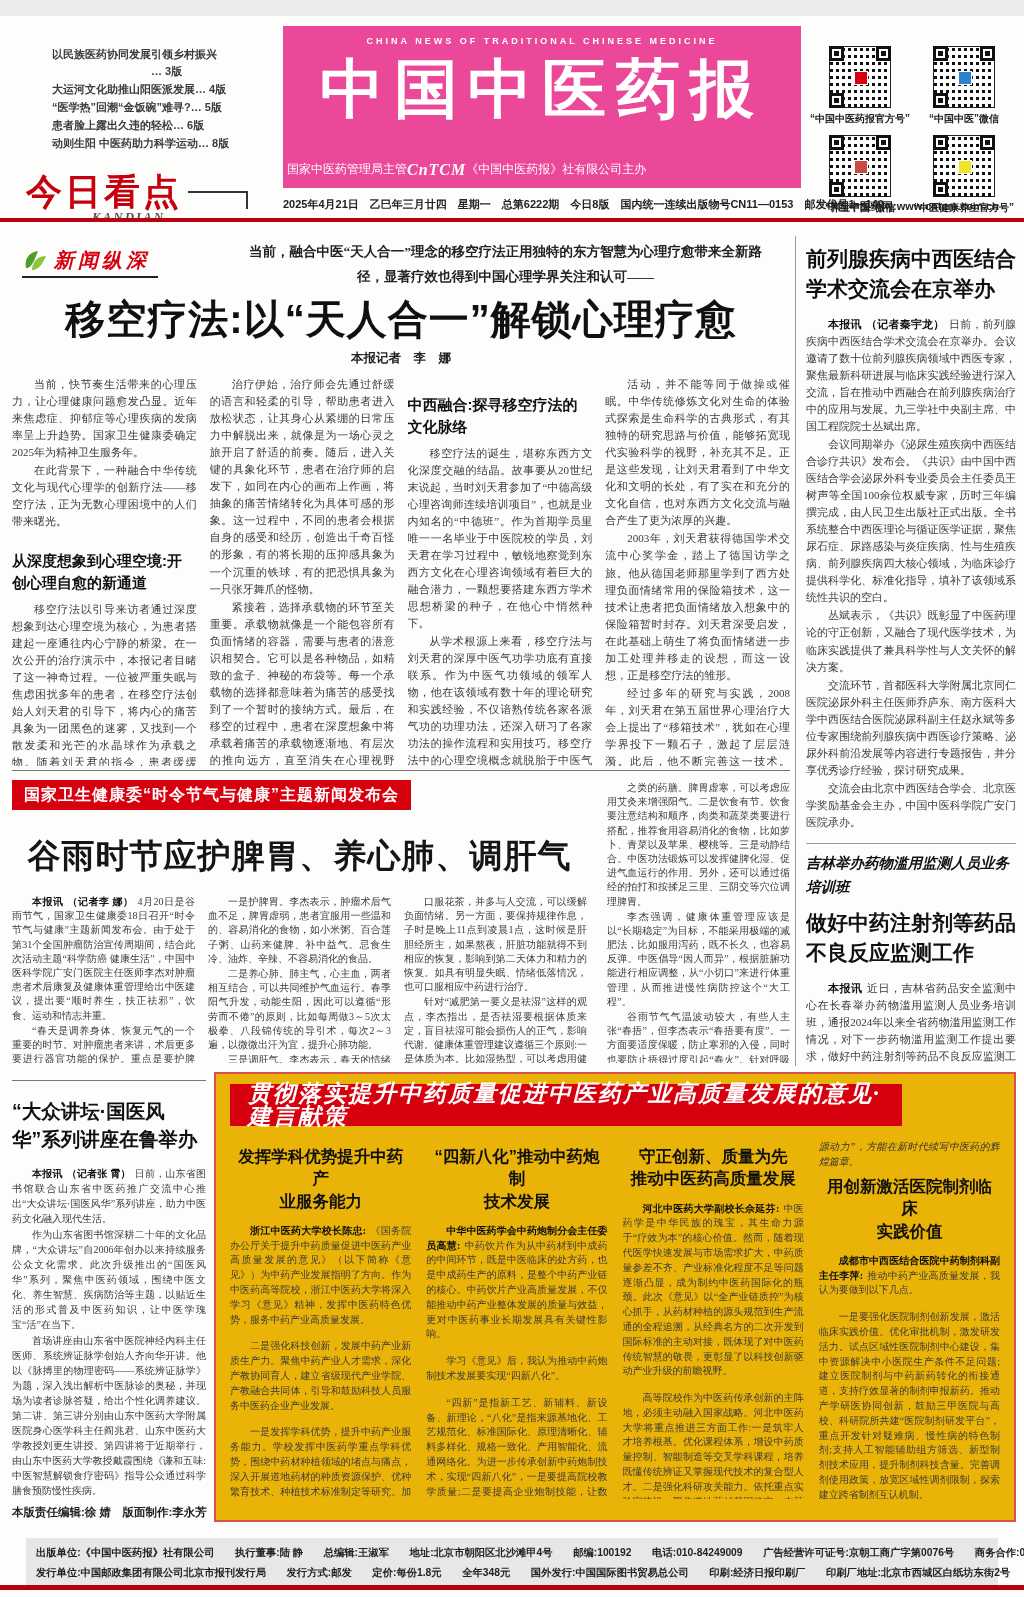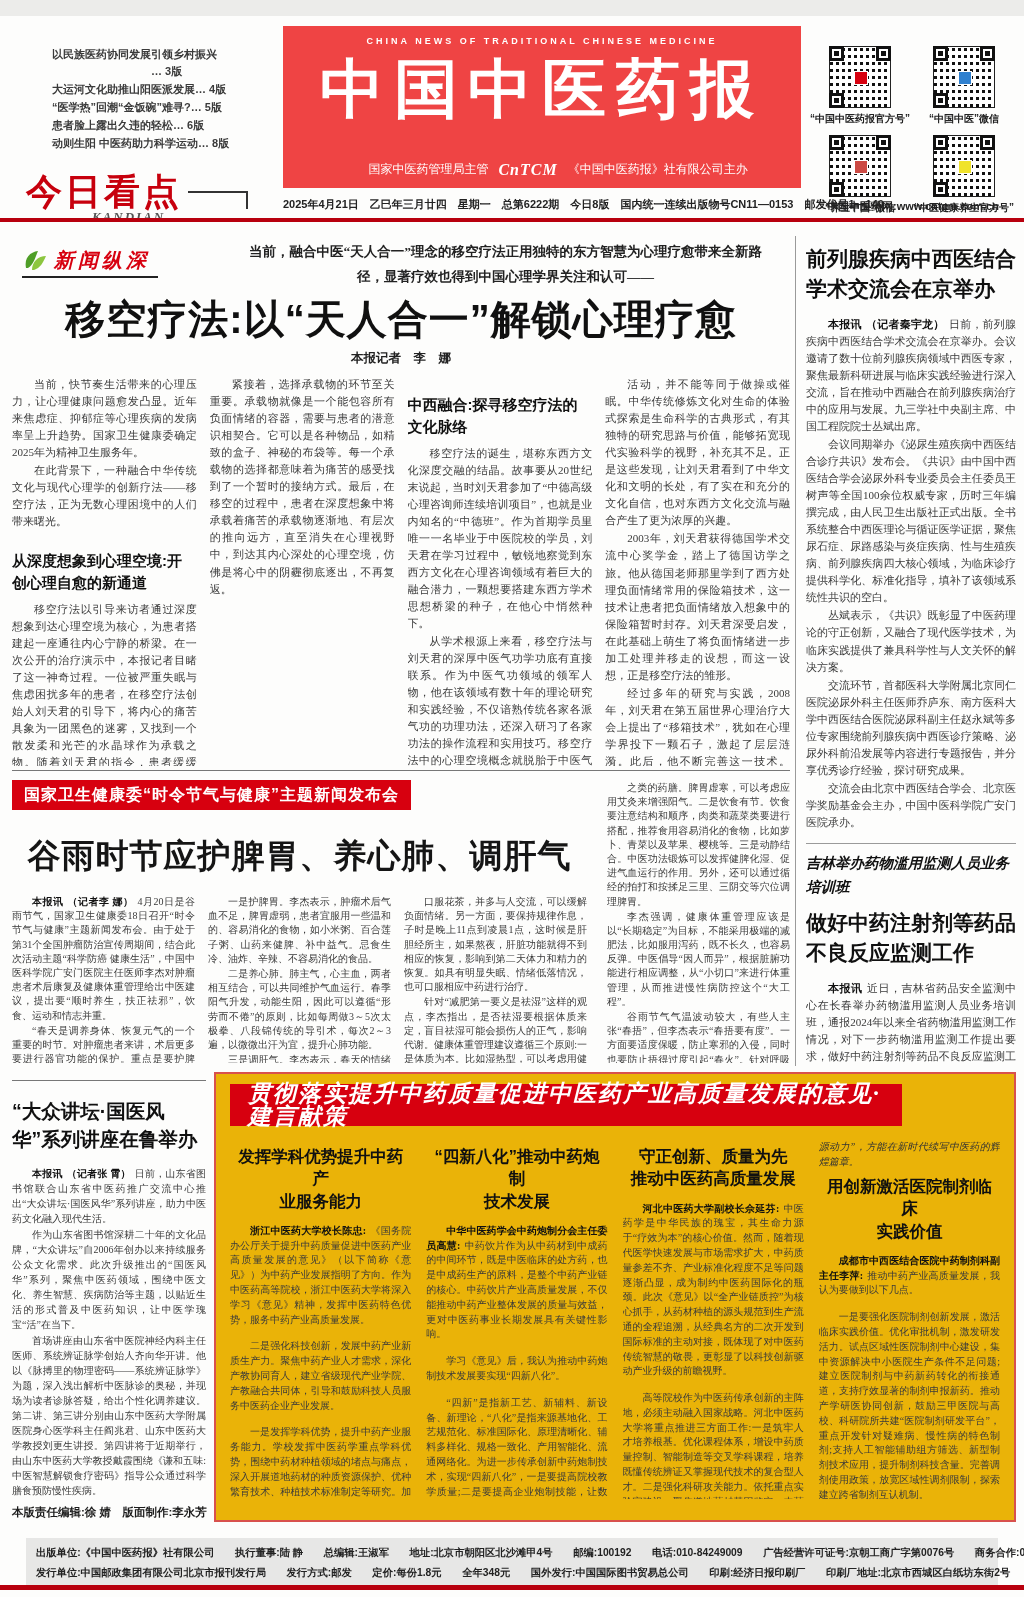--- a/index.html
+++ b/index.html
@@ -8,24 +8,24 @@
   .abs{position:absolute;}
   .topstrip{top:0;left:0;width:1024px;height:16px;background:#ececea;}
   
   .digest{left:30px;top:46px;width:258px;}
   .digest p{margin:0;font:700 14px/1.8 "Liberation Sans",sans-serif;color:#1d1d1d;white-space:pre-line;}
   .kandian{left:26px;top:174px;width:250px;}
   .kd-main{font:900 36px/1 "Liberation Serif",serif;color:#c7000d;letter-spacing:3px;}
   .kd-sub{font:italic 700 13px/1 "Liberation Serif",serif;color:#555;letter-spacing:2px;margin-left:66px;}
   .kd-bracket{display:inline-block;width:58px;height:16px;border-top:2px solid #333;border-right:2px solid #333;vertical-align:middle;margin-left:6px;}
   .redrule{left:0;top:218px;width:1024px;height:4px;background:#b8000e;}
-  .mast{left:283px;top:26px;width:518px;height:162px;background:#ef4444;color:#fff;text-align:center;}
+  .mast{left:283px;top:26px;width:518px;height:162px;background:#ec4899;color:#fff;text-align:center;}
   .mast-eng{font:600 9px/1 "Liberation Sans",sans-serif;letter-spacing:3px;margin-top:11px;}
   .mast-cn{font:900 64px/1.2 "Liberation Serif",serif;letter-spacing:10px;margin-top:6px;}
-  .mast-org{position:absolute;bottom:10px;left:16px;width:100%;font:12px/1.4 "Liberation Serif",serif;display:flex;justify-content:center;align-items:center;gap:10px;}
+  .mast-org{position:absolute;bottom:10px;left:4px;width:100%;font:12px/1.4 "Liberation Serif",serif;display:flex;align-items:center;gap:0;}
   .mast-logo{font:italic 900 16px/1 "Liberation Serif",serif;letter-spacing:1px;}
   .dateline{left:283px;top:197px;width:525px;font:700 11px/1.4 "Liberation Sans",sans-serif;color:#222;white-space:nowrap;}
   .qrgrid{left:808px;top:46px;width:208px;display:flex;flex-wrap:wrap;row-gap:10px;}
   .qritem{width:104px;text-align:center;}
   .qr{position:relative;width:60px;height:60px;margin:0 auto;border:1px solid #222;
       background:repeating-linear-gradient(90deg,#111 0 3px,#fff 3px 6px),repeating-linear-gradient(0deg,#111 0 3px,#fff 3px 7px);
       background-blend-mode:lighten;}
   .fin{position:absolute;width:15px;height:15px;background:#fff;border:3px solid #111;box-sizing:border-box;}
   .fin::after{content:"";position:absolute;inset:2px;background:#111;}
   .tl{top:-1px;left:-1px}.tr{top:-1px;right:-1px}.bl{bottom:-1px;left:-1px}
@@ -170,20 +170,21 @@
           <p>当前，快节奏生活带来的心理压力，让心理健康问题愈发凸显。近年来焦虑症、抑郁症等心理疾病的发病率呈上升趋势。国家卫生健康委确定2025年为精神卫生服务年。</p>
           <p>在此背景下，一种融合中华传统文化与现代心理学的创新疗法——移空疗法，正为无数心理困境中的人们带来曙光。</p>
         </div>
       <h3 class="sub first">从深度想象到心理空境:开创心理自愈的新通道</h3>
       <div class="plist">
           <p>移空疗法以引导来访者通过深度想象到达心理空境为核心，为患者搭建起一座通往内心宁静的桥梁。在一次公开的治疗演示中，本报记者目睹了这一神奇过程。一位被严重失眠与焦虑困扰多年的患者，在移空疗法创始人刘天君的引导下，将内心的痛苦具象为一团黑色的迷雾，又找到一个散发柔和光芒的水晶球作为承载之物。随着刘天君的指令，患者缓缓将“迷雾”收入“水晶球”，并在想象中把它推向无尽的远方，直至抵达心理空境。治疗结束后，患者脸上露出久违的轻松，激动地说:“感觉心里的重担一下子没了，好久都没这么平静过，这疗法太神奇了!”</p>
         </div>
     </div>
     <div class="col">
       <div class="plist">
+          <p>治疗伊始，治疗师会先通过舒缓的语言和轻柔的引导，帮助患者进入放松状态，让其身心从紧绷的日常压力中解脱出来，就像是为一场心灵之旅开启了舒适的前奏。随后，进入关键的具象化环节，患者在治疗师的启发下，如同在内心的画布上作画，将抽象的痛苦情绪转化为具体可感的形象。这一过程中，不同的患者会根据自身的感受和经历，创造出千奇百怪的形象，有的将长期的压抑感具象为一个沉重的铁球，有的把恐惧具象为一只张牙舞爪的怪物。</p>
           <p>紧接着，选择承载物的环节至关重要。承载物就像是一个能包容所有负面情绪的容器，需要与患者的潜意识相契合。它可以是各种物品，如精致的盒子、神秘的布袋等。每一个承载物的选择都意味着为痛苦的感受找到了一个暂时的接纳方式。最后，在移空的过程中，患者在深度想象中将承载着痛苦的承载物逐渐地、有层次的推向远方，直至消失在心理视野中，到达其内心深处的心理空境，仿佛是将心中的阴霾彻底逐出，不再复返。</p>
         </div>
     </div>
     <div class="col">
       <h3 class="sub" style="margin-top:18px">中西融合:探寻移空疗法的文化脉络</h3>
       <div class="plist">
           <p>移空疗法的诞生，堪称东西方文化深度交融的结晶。故事要从20世纪末说起，当时刘天君参加了“中德高级心理咨询师连续培训项目”，也就是业内知名的“中德班”。作为首期学员里唯一一名毕业于中医院校的学员，刘天君在学习过程中，敏锐地察觉到东西方文化在心理咨询领域有着巨大的融合潜力，一颗想要搭建东西方学术思想桥梁的种子，在他心中悄然种下。</p>
           <p>从学术根源上来看，移空疗法与刘天君的深厚中医气功学功底有直接联系。作为中医气功领域的领军人物，他在该领域有数十年的理论研究和实践经验，不仅谙熟传统各家各派气功的功理功法，还深入研习了各家功法的操作流程和实用技巧。移空疗法中的心理空境概念就脱胎于中医气功的入静技术。他发现，中华传统修炼文化中所包含的意识与身体活动方式，有许多尚未被现代心理学、生理学和体育所涉及或研究，它们需要以不同于抽象、形象思维的意识活动以及非常规的呼吸、身体活动才能开启和进入，例如气功修炼之调身、调息、调心三调合一的高端境界。所以练功并不是单纯的身体或意识</p>
         </div>
     </div>

